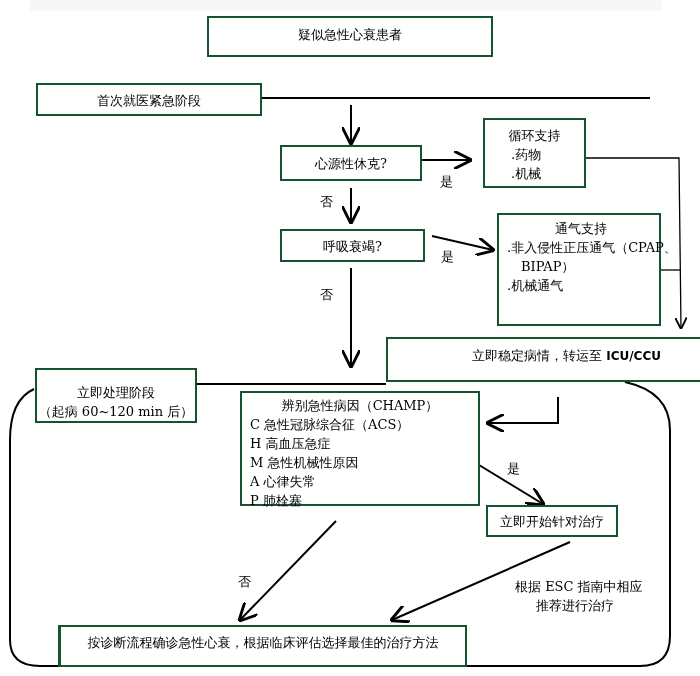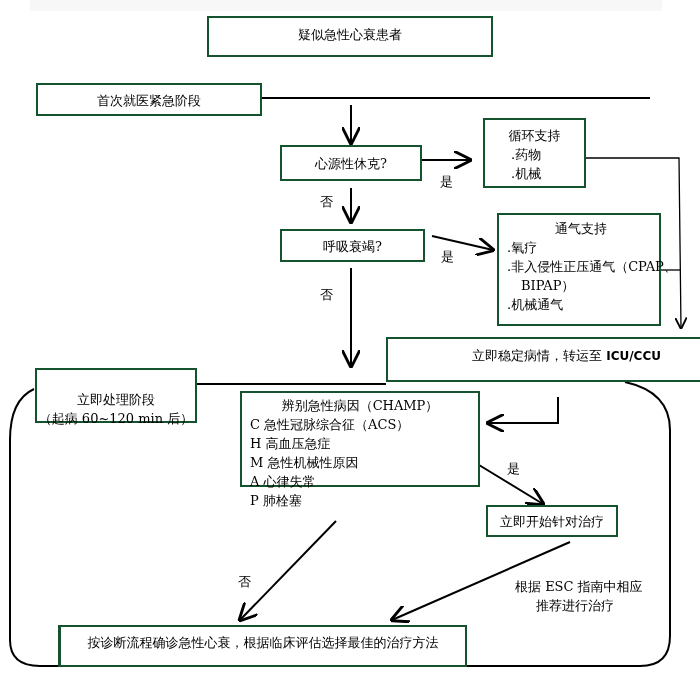--- a/index.html
+++ b/index.html
@@ -73,39 +73,38 @@
 
 <div class="lbl" style="left:440px;top:173px;">是</div>
 <div class="lbl" style="left:320px;top:193px;">否</div>
 
 <div class="box center" style="left:280px;top:229px;width:145px;height:33px;padding-top:7px;">
   <span>呼吸衰竭?</span>
 </div>
 
 <div class="box" style="left:497px;top:213px;width:164px;height:113px;padding:4px 0 0 8px;">
   <span class="line center" style="padding-right:4px;">通气支持</span>
-  <span class="line">.氧疗</span>
   <span class="line">.非入侵性正压通气（CPAP、</span>
   <span class="line" style="padding-left:14px;">BIPAP）</span>
   <span class="line">.机械通气</span>
 </div>
 
 <div class="lbl" style="left:441px;top:248px;">是</div>
 <div class="lbl" style="left:320px;top:286px;">否</div>
 
 <div class="box center" style="left:386px;top:337px;width:361px;height:45px;padding-top:8px;">
   <span>立即稳定病情，转运至 </span><span class="sans">ICU/CCU</span>
 </div>
 
-<div class="box center" style="left:35px;top:368px;width:162px;height:55px;padding-top:20px;">
+<div class="box center" style="left:35px;top:368px;width:162px;height:55px;padding-top:13px;">
   <span class="line">立即处理阶段</span>
   <span class="line">（起病 60~120 min 后）</span>
 </div>
 
-<div class="box" style="left:240px;top:391px;width:240px;height:96px;padding:3px 0 0 8px;">
+<div class="box" style="left:240px;top:391px;width:240px;height:115px;padding:3px 0 0 8px;">
   <span class="line center" style="padding-right:8px;">辨别急性病因（CHAMP）</span>
   <span class="line">C 急性冠脉综合征（ACS）</span>
   <span class="line">H 高血压急症</span>
   <span class="line">M 急性机械性原因</span>
   <span class="line">A 心律失常</span>
   <span class="line">P 肺栓塞</span>
 </div>
 
 <div class="lbl" style="left:507px;top:460px;">是</div>
 

